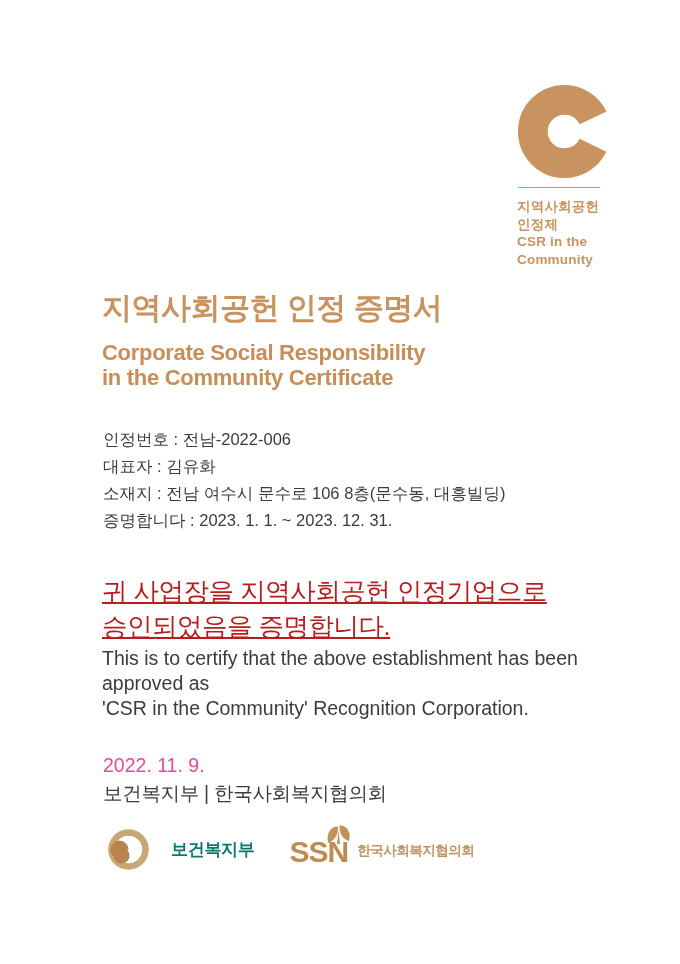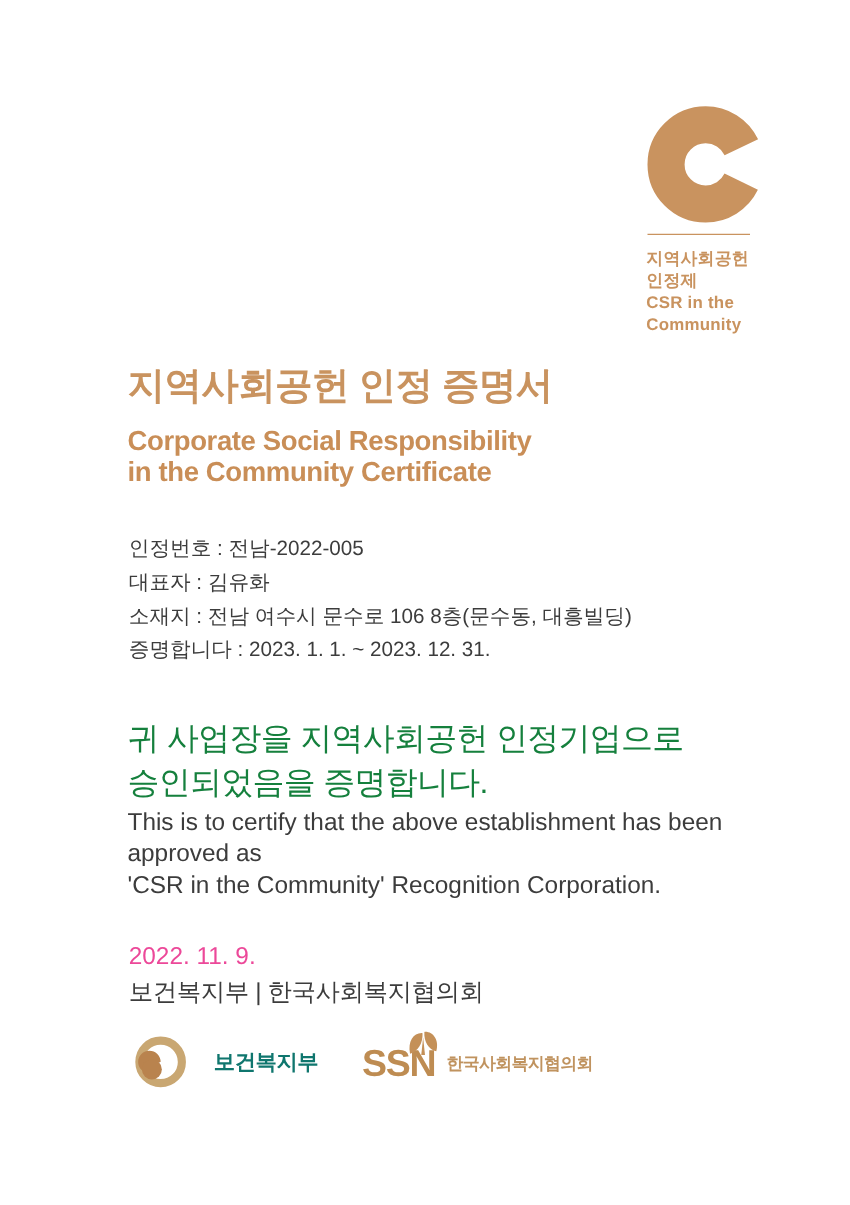--- a/index.html
+++ b/index.html
@@ -34,22 +34,23 @@
   }
 
   
   .details { position: absolute; left: 103px; top: 426px; font-size: 16.5px; color: #3C3C3C; }
   .detail-row { height: 27px; line-height: 27px; white-space: nowrap; }
   .detail-sep { white-space: pre; }
 
   
   .statement-ko {
     position: absolute; left: 102px; top: 574px;
-    font-size: 25.5px; color: #15803d; line-height: 35px; white-space: pre-line;
+    font-size: 25.5px; color: #b91c1c; line-height: 35px; white-space: pre-line;
     letter-spacing: -0.5px;
+    text-decoration: underline;
   }
   .statement-en {
     position: absolute; left: 102px; top: 646px;
     font-size: 19.5px; color: #3C3C3C; line-height: 25px; white-space: pre-line;
   }
 
   
   .issue-date { position: absolute; left: 103px; top: 754px; font-size: 19.5px; color: #ec4899; }
   .issuer     { position: absolute; left: 103px; top: 780px; font-size: 19.5px; color: #3C3C3C; letter-spacing: -0.3px; }
 
@@ -79,21 +80,21 @@
 CSR in the
 Community</div>
   </div>
 
   <div class="title-ko">지역사회공헌 인정 증명서</div>
   <div class="title-en">Corporate Social Responsibility
 in the Community Certificate</div>
 
   <div class="details">
     <div class="detail-row">
-      <span>인정번호</span><span class="detail-sep"> : </span><span>전남-2022-005</span>
+      <span>인정번호</span><span class="detail-sep"> : </span><span>전남-2022-006</span>
     </div>
     <div class="detail-row">
       <span>대표자</span><span class="detail-sep"> : </span><span>김유화</span>
     </div>
     <div class="detail-row">
       <span>소재지</span><span class="detail-sep"> : </span><span>전남 여수시 문수로 106 8층(문수동, 대흥빌딩)</span>
     </div>
     <div class="detail-row">
       <span>증명합니다</span><span class="detail-sep"> : </span><span>2023. 1. 1. ~ 2023. 12. 31.</span>
     </div>

